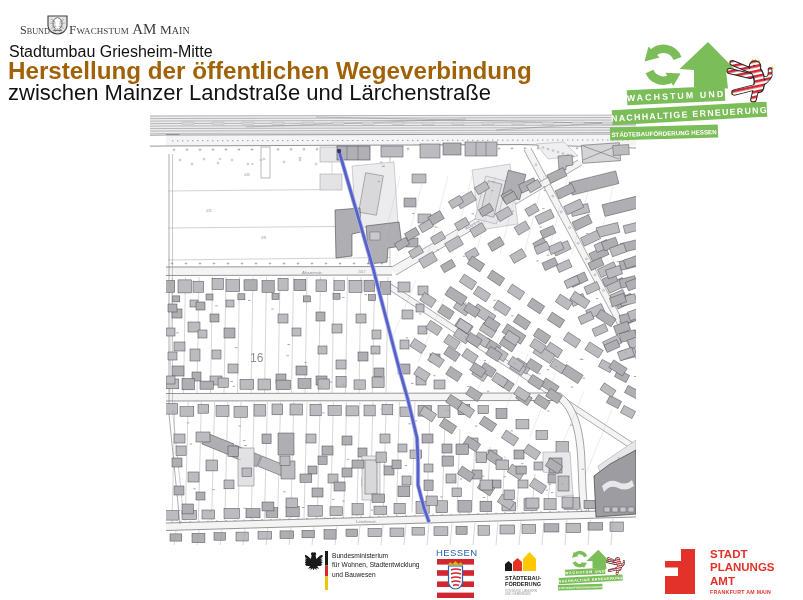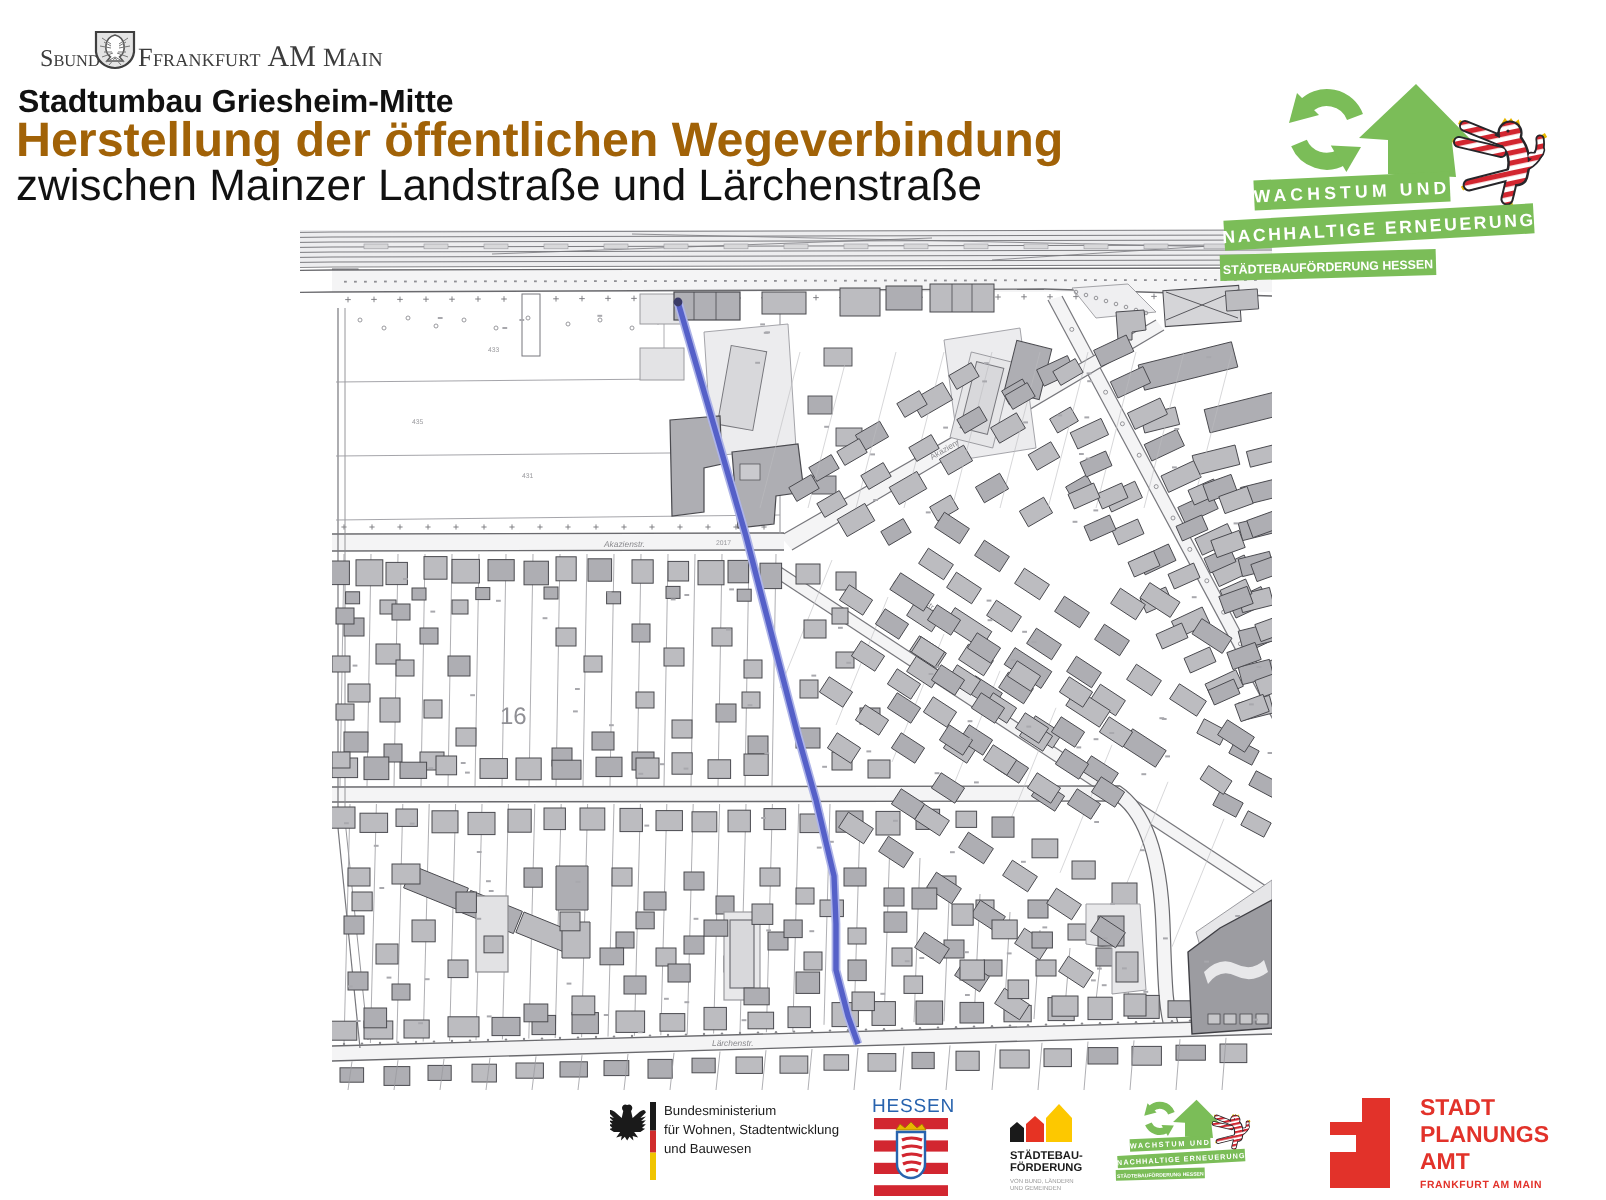--- a/index.html
+++ b/index.html
@@ -9,24 +9,24 @@
 
 <div class="abs serifcaps" style="left:20px;top:21px;line-height:1;white-space:nowrap">
   <span style="font-size:12px;letter-spacing:0px">S<span style="font-size:8.2px">BUND</span></span>
 </div>
 <svg class="abs" style="left:47px;top:15px" width="21" height="20" viewBox="0 0 21 20">
   <path d="M1 1 h19 v10 a9.5 9 0 0 1 -9.5 8 a9.5 9 0 0 1 -9.5 -8 Z" fill="#e4e4e4" stroke="#3f3f3f" stroke-width="1.1"></path>
   <path d="M10.5 2.5 q-4 1 -4.5 5 q-0.5 4 2.2 6 l-1.7 2 h8 l-1.7 -2 q2.7 -2 2.2 -6 q-0.5 -4 -4.5 -5 Z" fill="#fff" stroke="#555" stroke-width="0.8"></path>
   <path d="M4 4 l4.5 3 M3 8 l5.5 1 M4 13.5 l5.5 -2 M17 4 l-4.5 3 M18 8 l-5.5 1 M17 13.5 l-5.5 -2 M7.5 17.5 l3 -3.5 l3 3.5 M6 16 l4.5 -2.5 M15 16 l-4.5 -2.5 M5 6 l3.5 2 M16 6 l-3.5 2 M5 11 l4 0 M16 11 l-4 0" stroke="#777" stroke-width="0.5" fill="none"></path>
 </svg>
 <div class="abs serifcaps" style="left:69px;top:21px;line-height:1;white-space:nowrap">
-  <span style="font-size:13.2px;letter-spacing:0.1px">F<span style="font-size:9px">FRANKFURT</span> <span style="font-size:15px">AM</span> M<span style="font-size:10px">AIN</span></span>
+  <span style="font-size:13.2px;letter-spacing:0.1px">F<span style="font-size:9px">WACHSTUM</span> <span style="font-size:15px">AM</span> M<span style="font-size:10px">AIN</span></span>
 </div>
 
-<div class="abs" style="left:9px;top:41.5px;font-size:16px;line-height:1.2;font-weight:bold;color:#111">Stadtumbau Griesheim-Mitte</div>
+<div class="abs" style="left:9px;top:41.5px;font-size:16px;line-height:1.2;font-weight:normal;color:#111">Stadtumbau Griesheim-Mitte</div>
 
 <div class="abs" style="left:8px;top:59px;font-size:24.2px;line-height:1;font-weight:bold;color:#a16207">Herstellung der öffentlichen Wegeverbindung</div>
 
 <div class="abs" style="left:8px;top:82px;font-size:22px;line-height:1;font-weight:normal;color:#111">zwischen Mainzer Landstraße und Lärchenstraße</div>
 
 <svg class="abs" style="left:150px;top:114px" width="16" height="34" viewBox="0 0 16 34">
   <rect x="0" y="1" width="16" height="18" fill="#ededef"></rect>
   <g stroke="#6f6f74" stroke-width="0.45">
     <line x1="0" y1="2.2" x2="16" y2="2"></line>
       <line x1="0" y1="4.7" x2="16" y2="4.5"></line>

